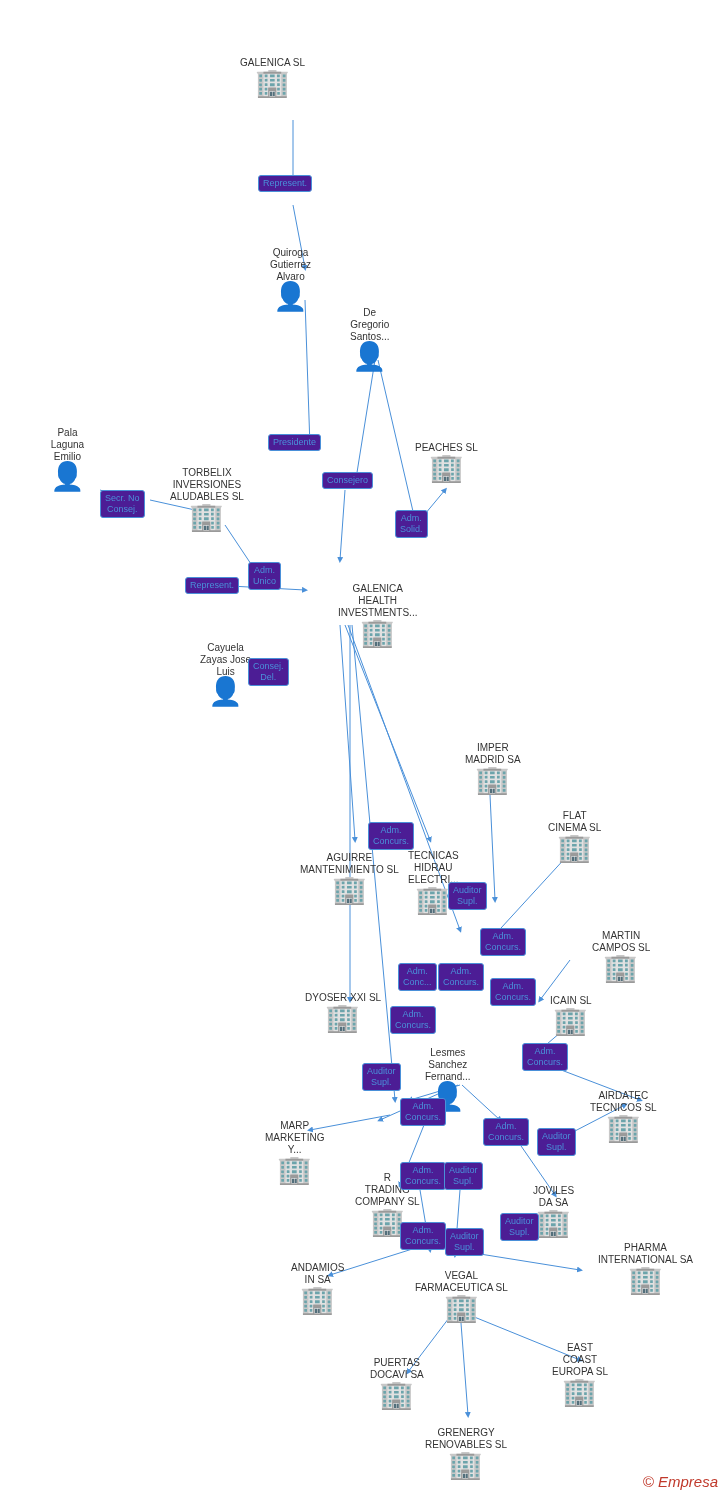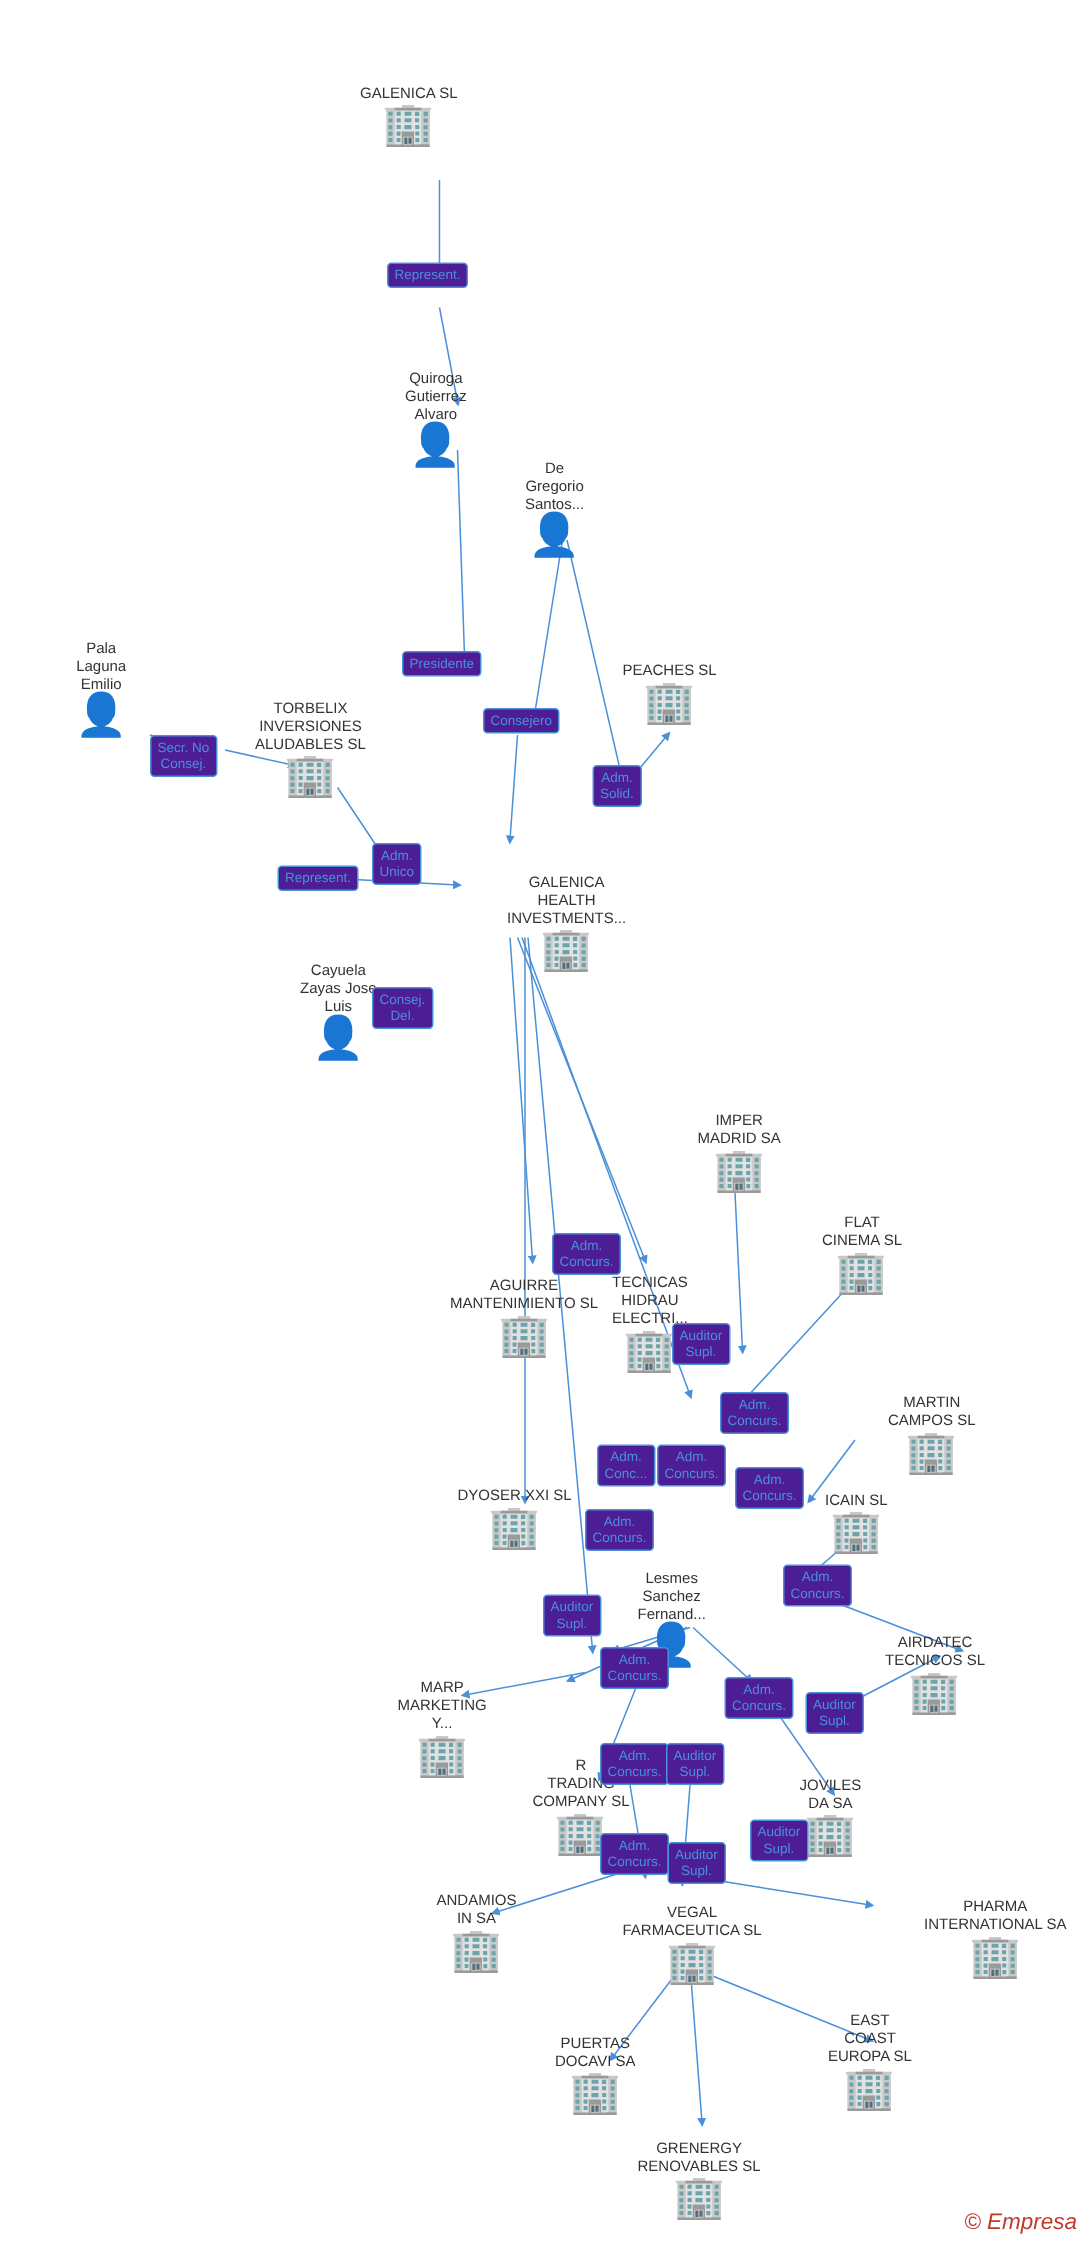--- a/index.html
+++ b/index.html
@@ -338,21 +338,21 @@
 IN SA</div>
   <div class="building-icon">🏢</div>
 </div>
 
 <div class="node" style="left:415px;top:1268px;">
   <div class="node-label">VEGAL
 FARMACEUTICA SL</div>
   <div class="building-icon">🏢</div>
 </div>
 
-<div class="node" style="left:616px;top:1240px;margin-top:24px;">
+<div class="node" style="left:598px;top:1240px;">
   <div class="node-label">PHARMA
 INTERNATIONAL SA</div>
   <div class="building-icon">🏢</div>
 </div>
 
 <div class="node" style="left:370px;top:1355px;">
   <div class="node-label">PUERTAS
 DOCAVI SA</div>
   <div class="building-icon">🏢</div>
 </div>

